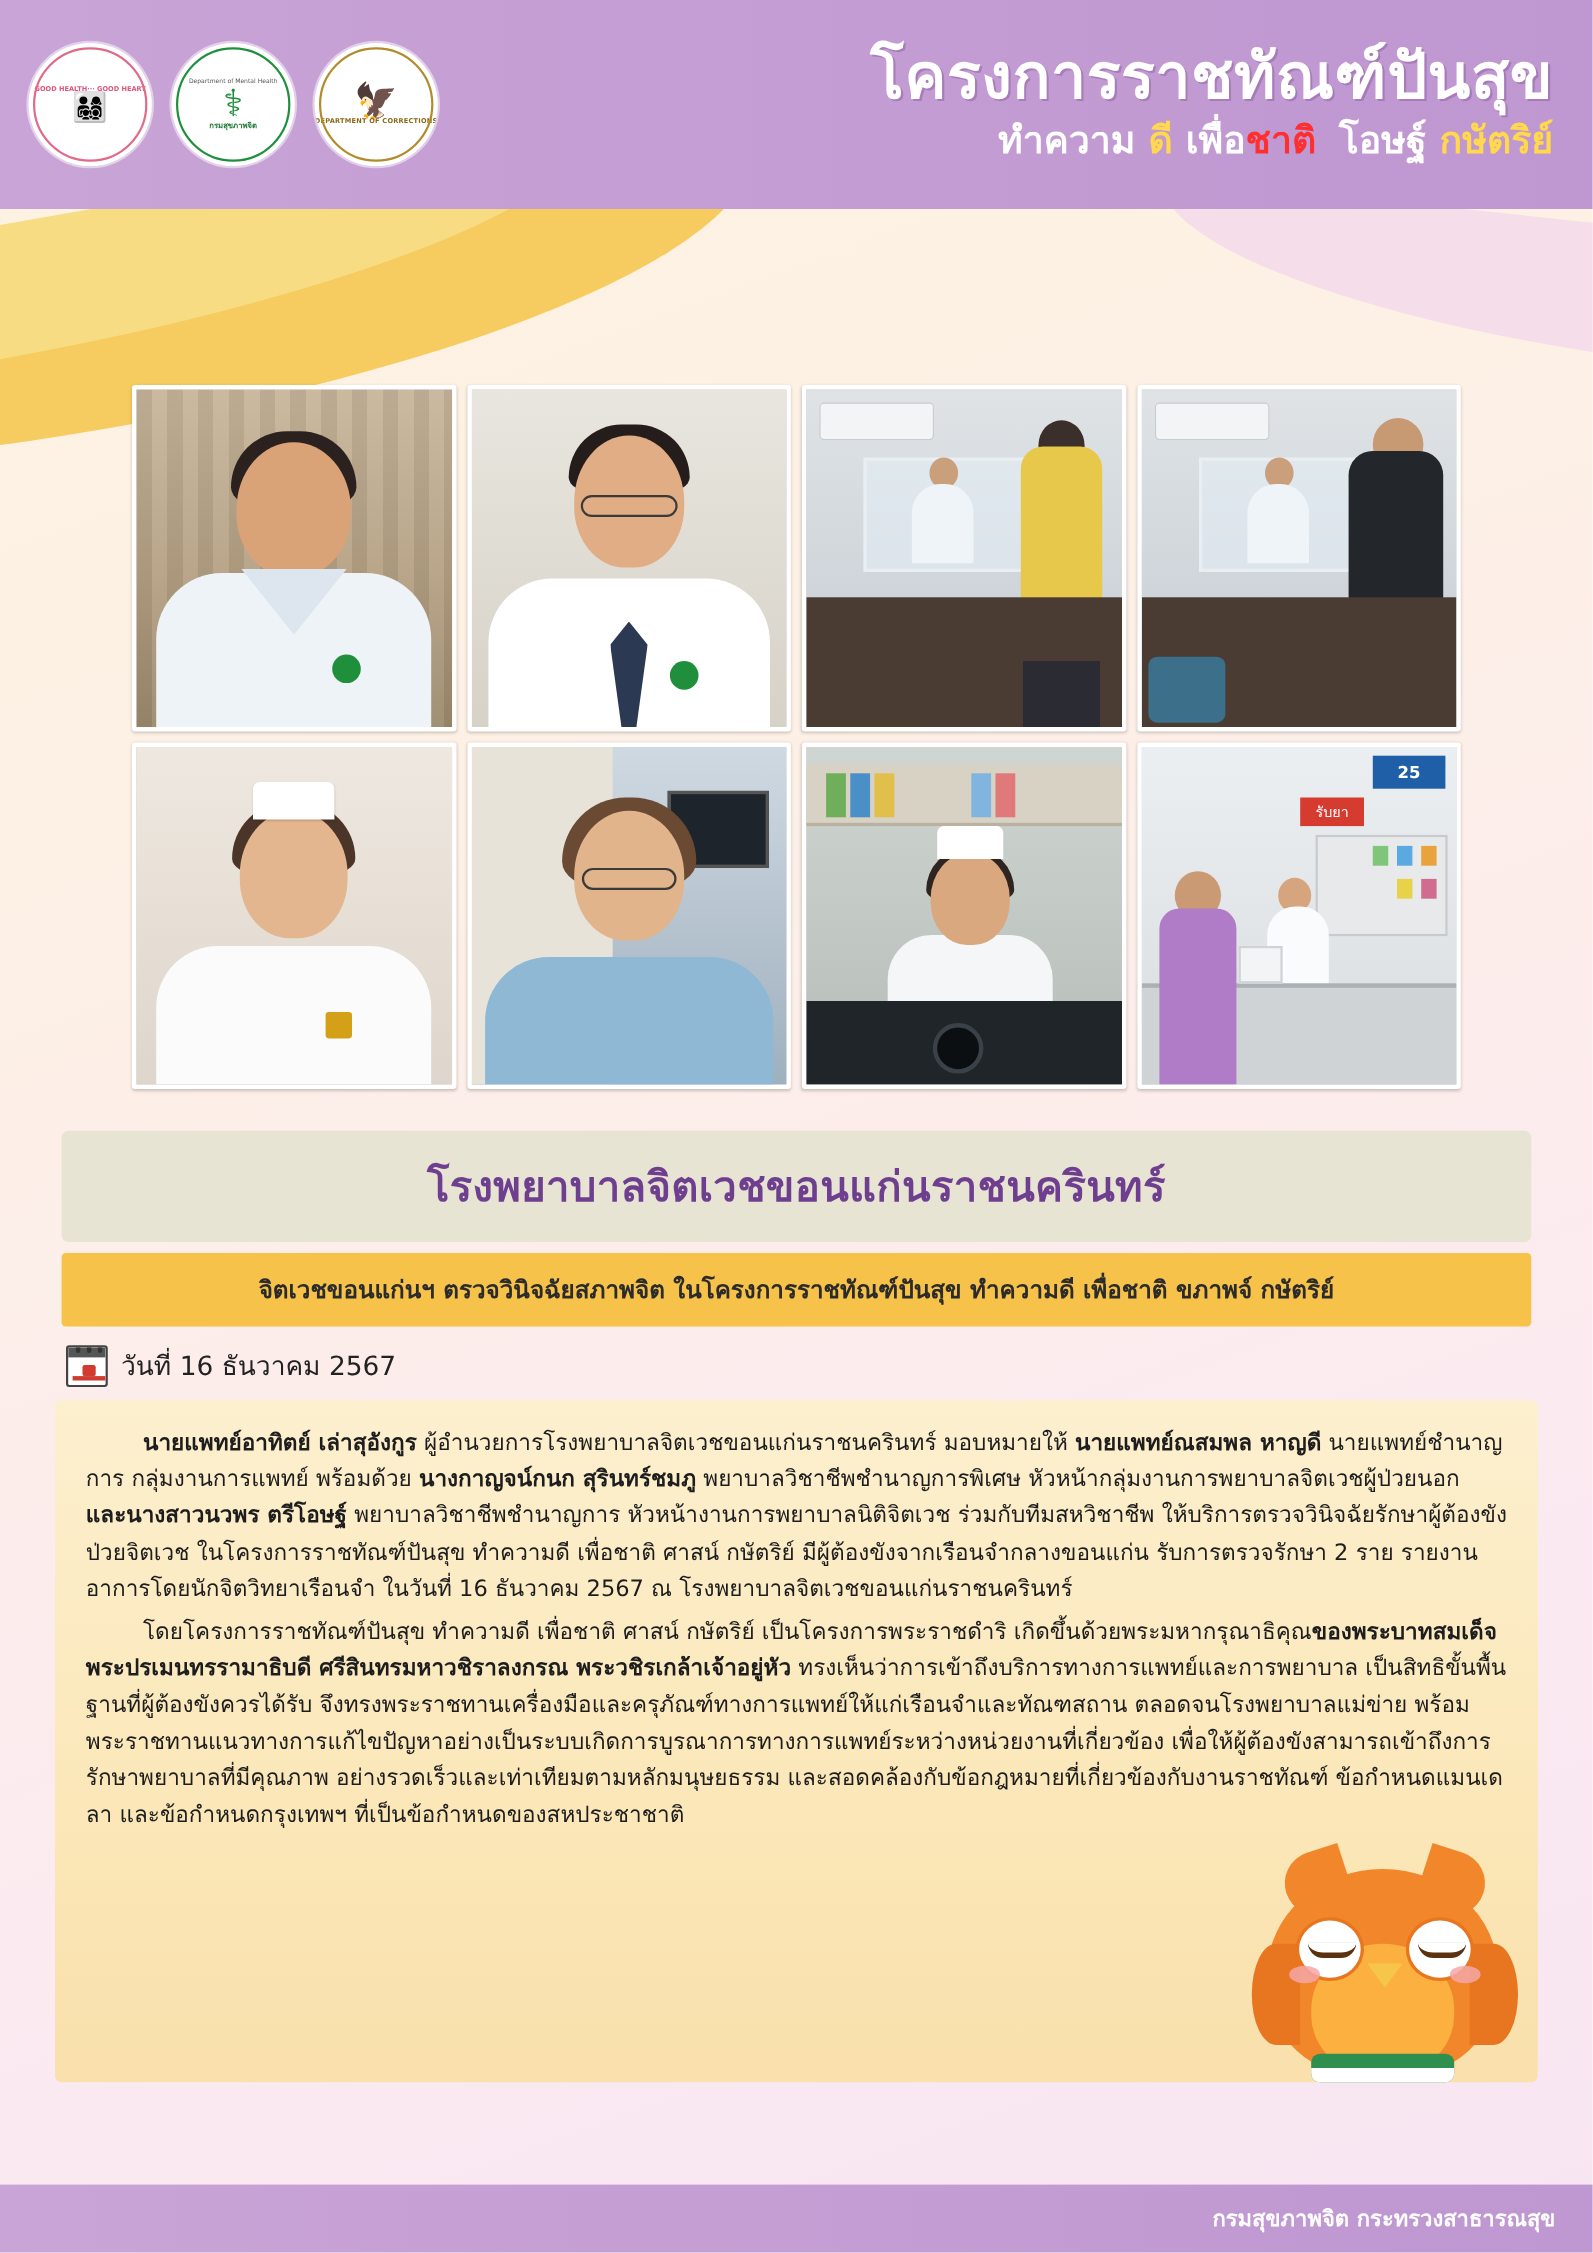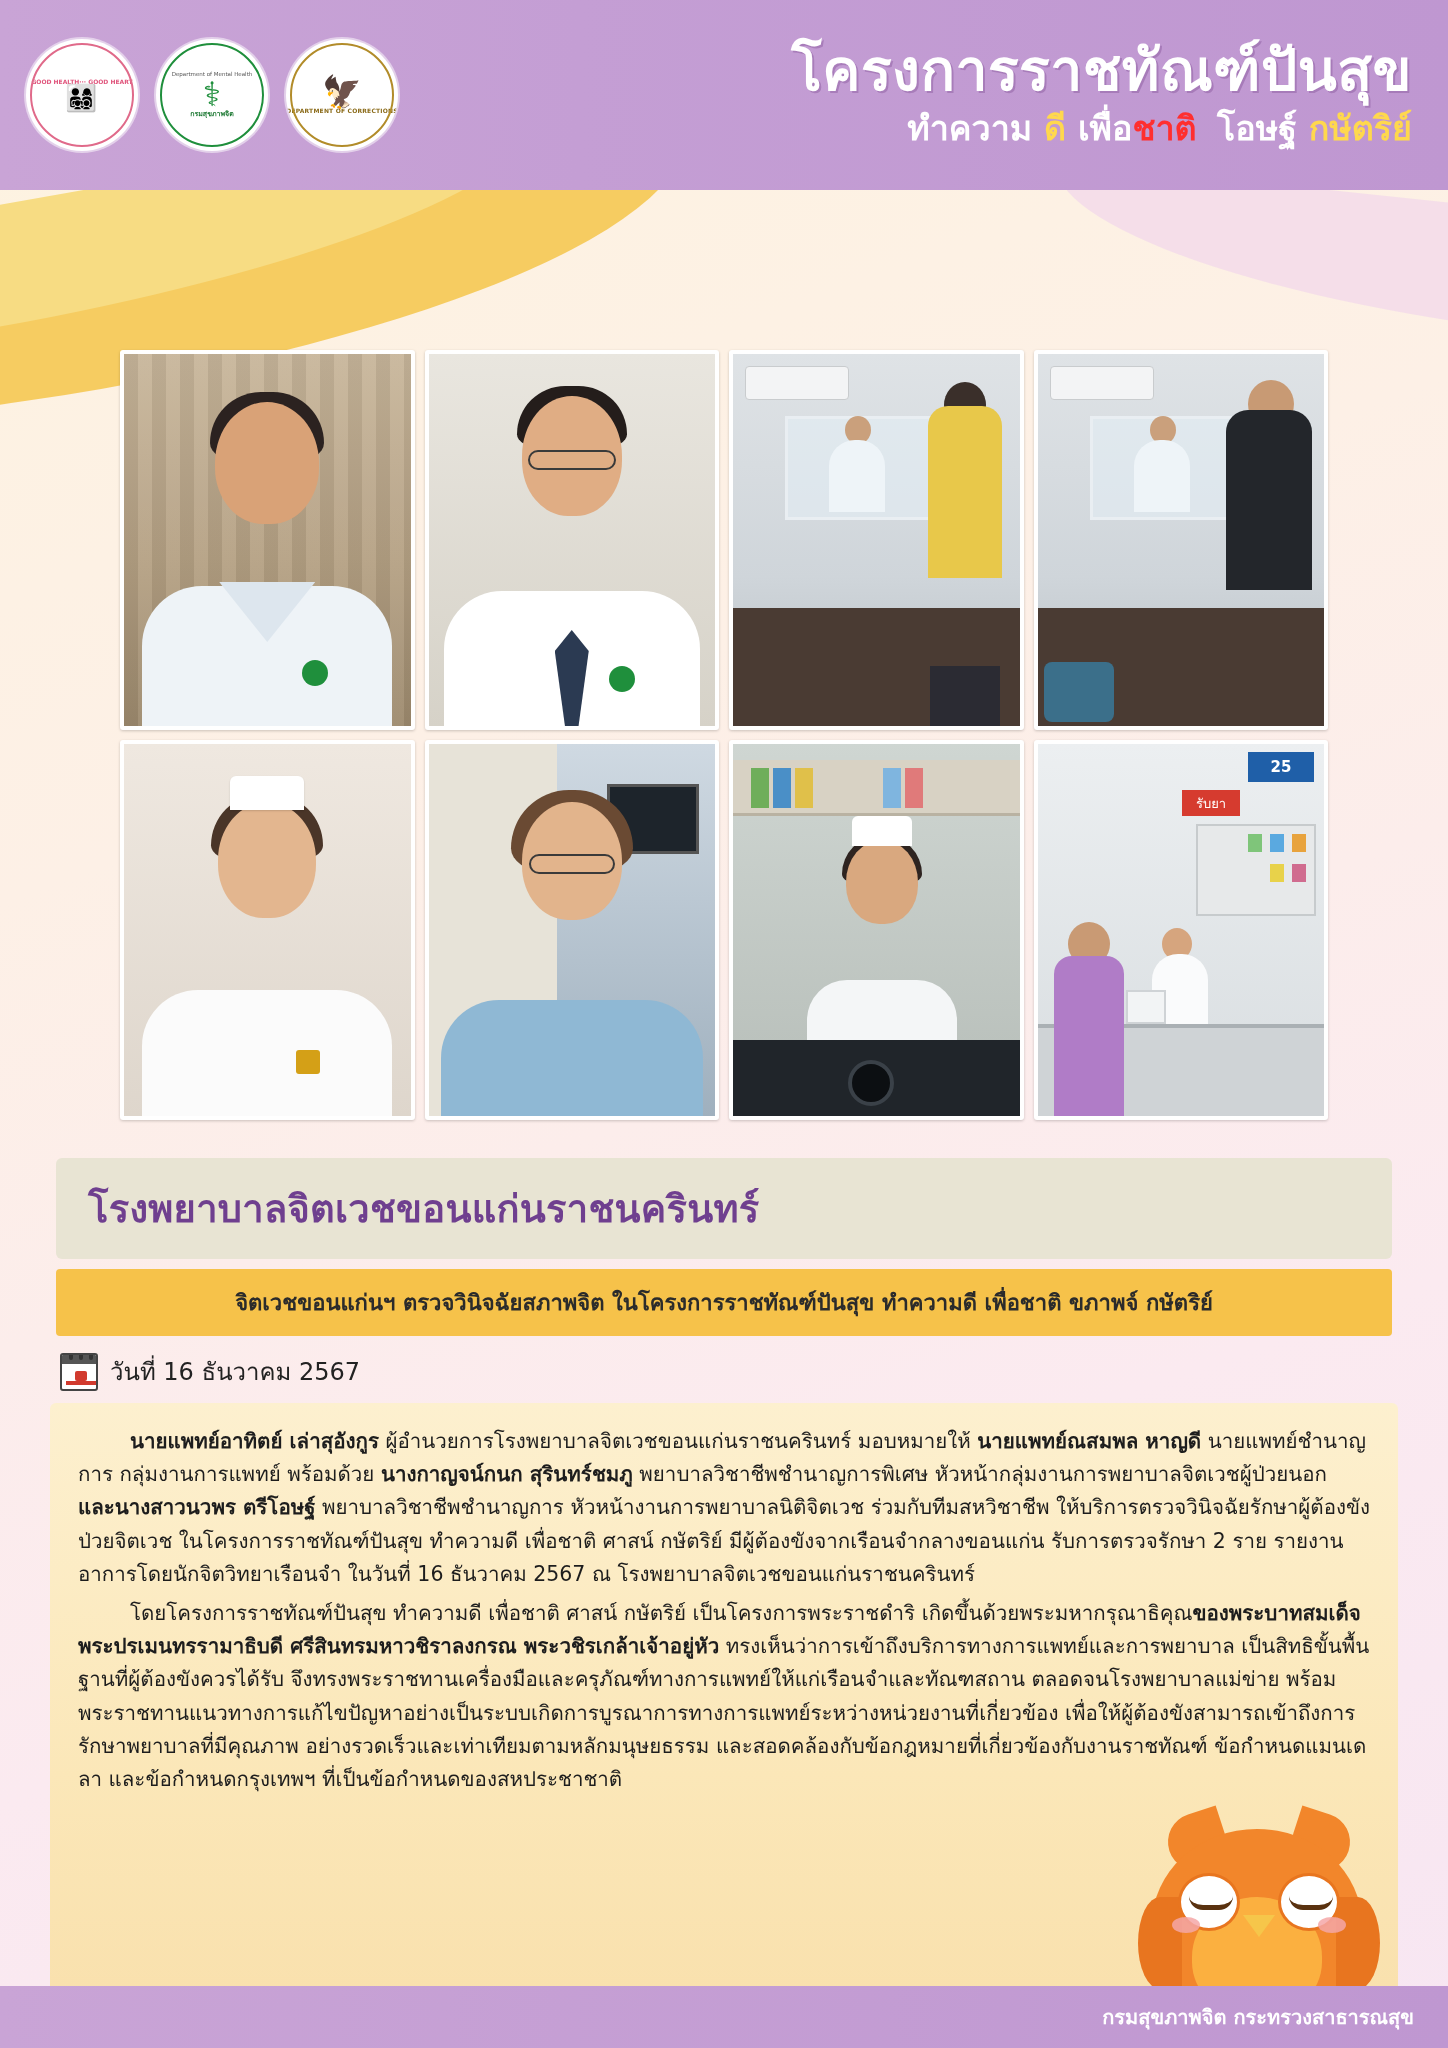--- a/index.html
+++ b/index.html
@@ -108,21 +108,21 @@
   .photos {
     position: relative;
     z-index: 3;
     margin: 160px 120px 0 120px;
     display: grid;
     grid-template-columns: repeat(4, 1fr);
     gap: 10px;
   }
   .photo {
     position: relative;
-    height: 380px;
+    height: 315px;
     border: 4px solid #ffffff;
     border-radius: 3px;
     overflow: hidden;
     background: #ccc;
     box-shadow: 0 1px 3px rgba(0,0,0,.2);
   }
   .photo .scene { position: absolute; inset: 0; }
 
   
   .p1 .scene { background: linear-gradient(180deg,#c8b69b 0%, #b5a184 55%, #9d8a6e 100%); }
@@ -222,22 +222,22 @@
   .p8 .staff { position:absolute; right:116px; bottom:86px; width:56px; height:76px; background:#fafbfc; border-radius:26px 26px 0 0; }
   .p8 .staff-head { position:absolute; right:132px; bottom:156px; width:30px; height:32px; background:#d6a57e; border-radius:50%; }
   .p8 .bag { position:absolute; left:88px; bottom:92px; width:40px; height:34px; background:#f2f4f5; border:2px solid #cfd3d6; }
 
   
   .hospital-title {
     position: relative; z-index: 3;
     margin: 38px 56px 0 56px;
     background: #e8e4d3;
     border-radius: 6px;
-    padding: 20px 32px;
-    text-align: left;
+    padding: 20px 4px;
+    text-align: center;
   }
   .hospital-title h1 {
     font-size: 38px;
     color: #6f3f8f;
     font-weight: bold;
     letter-spacing: .3px;
   }
   .subtitle-bar {
     position: relative; z-index: 3;
     margin: 10px 56px 0 56px;

